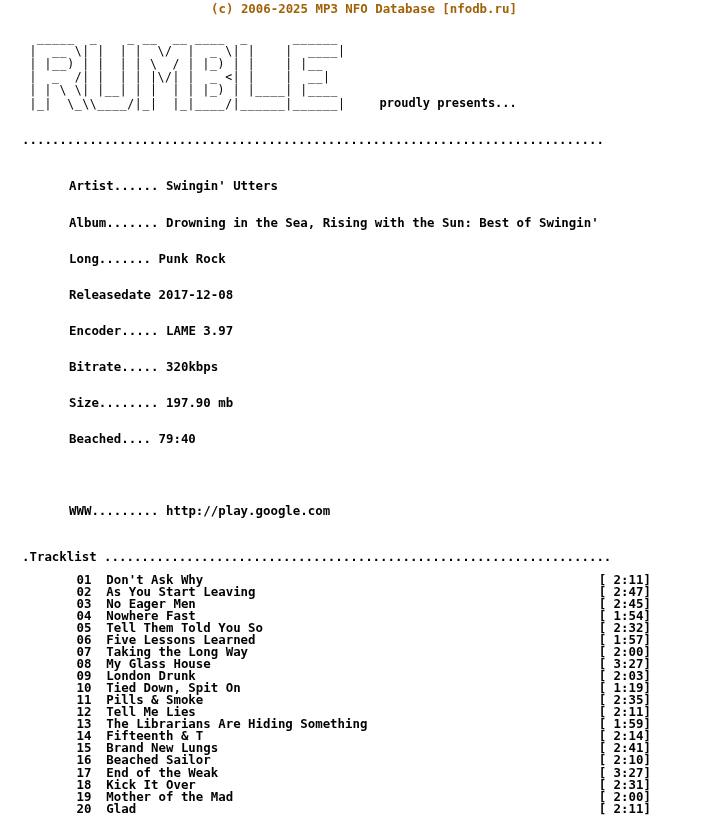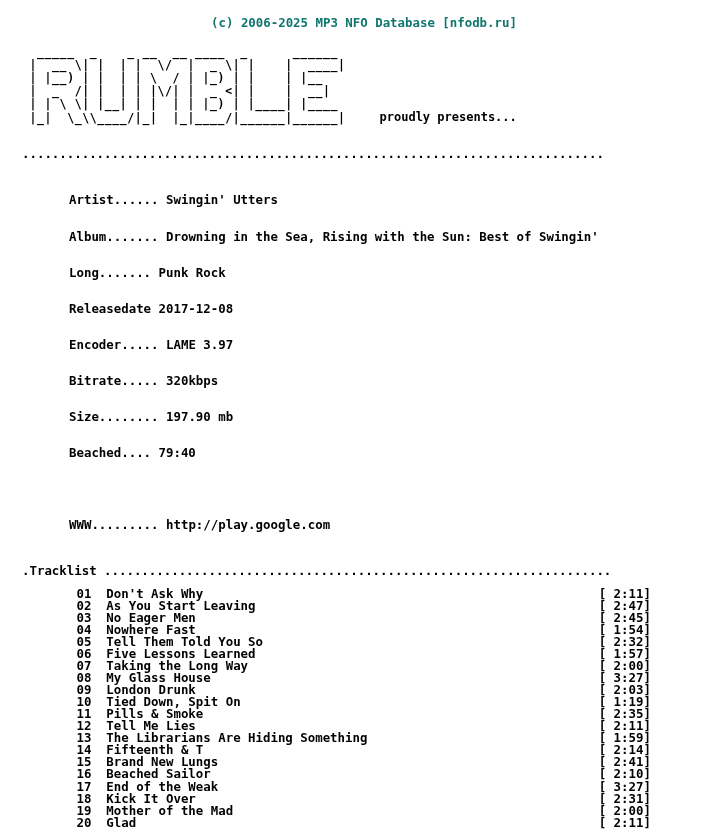--- a/index.html
+++ b/index.html
@@ -15,38 +15,38 @@
     color: #000000;
   }
   .page {
     width: 728px;
     height: 840px;
     position: relative;
     box-sizing: border-box;
   }
   .header-credit {
     text-align: center;
-    color: #0f766e;
+    color: #a16207;
     font-size: 12.4px;
     font-weight: bold;
     line-height: 16px;
     letter-spacing: 0px;
-    padding-top: 15px;
+    padding-top: 1px;
     white-space: pre;
   }
   .logo-row {
     display: flex;
     align-items: flex-end;
     padding-left: 22px;
     margin-top: 3px;
   }
   .logo-art {
     font-size: 11.5px;
     line-height: 13.2px;
-    font-weight: bold;
+    font-weight: normal;
     white-space: pre;
     letter-spacing: 0.6px;
   }
   .logo-tagline {
     font-size: 12px;
     font-weight: bold;
     line-height: 13.2px;
     white-space: pre;
     padding-left: 34px;
     padding-bottom: 12px;

